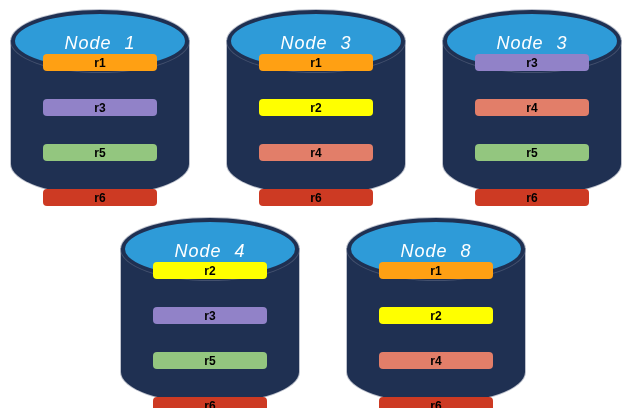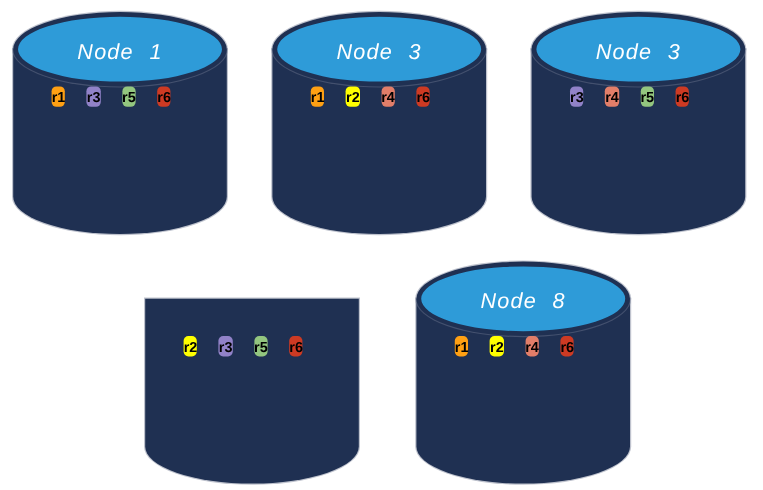--- a/index.html
+++ b/index.html
@@ -55,24 +55,24 @@
     letter-spacing: 1px;
     word-spacing: 7px;
     font-weight: 400;
     margin-top: 4px;
     white-space: nowrap;
   }
   .bars {
     position: absolute;
     left: 18%;
     right: 18%;
-    top: 62px;
+    top: 44px;
     display: flex;
-    flex-direction: row;
-    gap: 18px;
+    flex-direction: column;
+    gap: 28px;
   }
   .bar {
     height: 17px;
     border-radius: 4px;
     display: flex;
     align-items: center;
     justify-content: center;
     font-size: 12px;
     font-weight: bold;
     color: #000000;
@@ -118,20 +118,23 @@
     <div class="bars">
       <div class="bar" style="background: rgb(145, 130, 200);">r3</div>
       <div class="bar" style="background: rgb(226, 126, 105);">r4</div>
       <div class="bar" style="background: rgb(147, 198, 127);">r5</div>
       <div class="bar" style="background: rgb(205, 58, 35);">r6</div>
     </div>
   </div>
 
   <div class="cylinder node-4">
     <div class="cyl-body"></div>
+    <div class="cyl-top">
+      <span class="node-title">Node 4</span>
+    </div>
     <div class="bars">
       <div class="bar" style="background: rgb(255, 255, 0);">r2</div>
       <div class="bar" style="background: rgb(145, 130, 200);">r3</div>
       <div class="bar" style="background: rgb(147, 198, 127);">r5</div>
       <div class="bar" style="background: rgb(205, 58, 35);">r6</div>
     </div>
   </div>
 
   <div class="cylinder node-5">
     <div class="cyl-body"></div>

